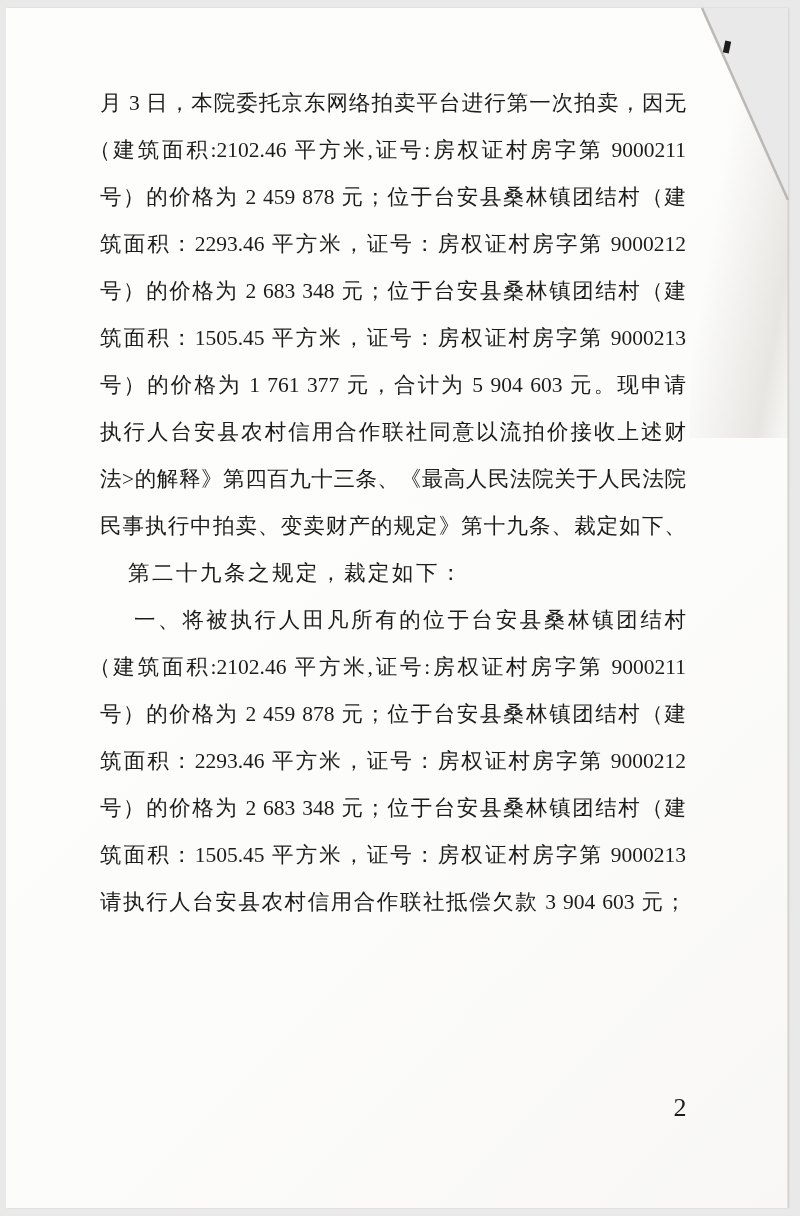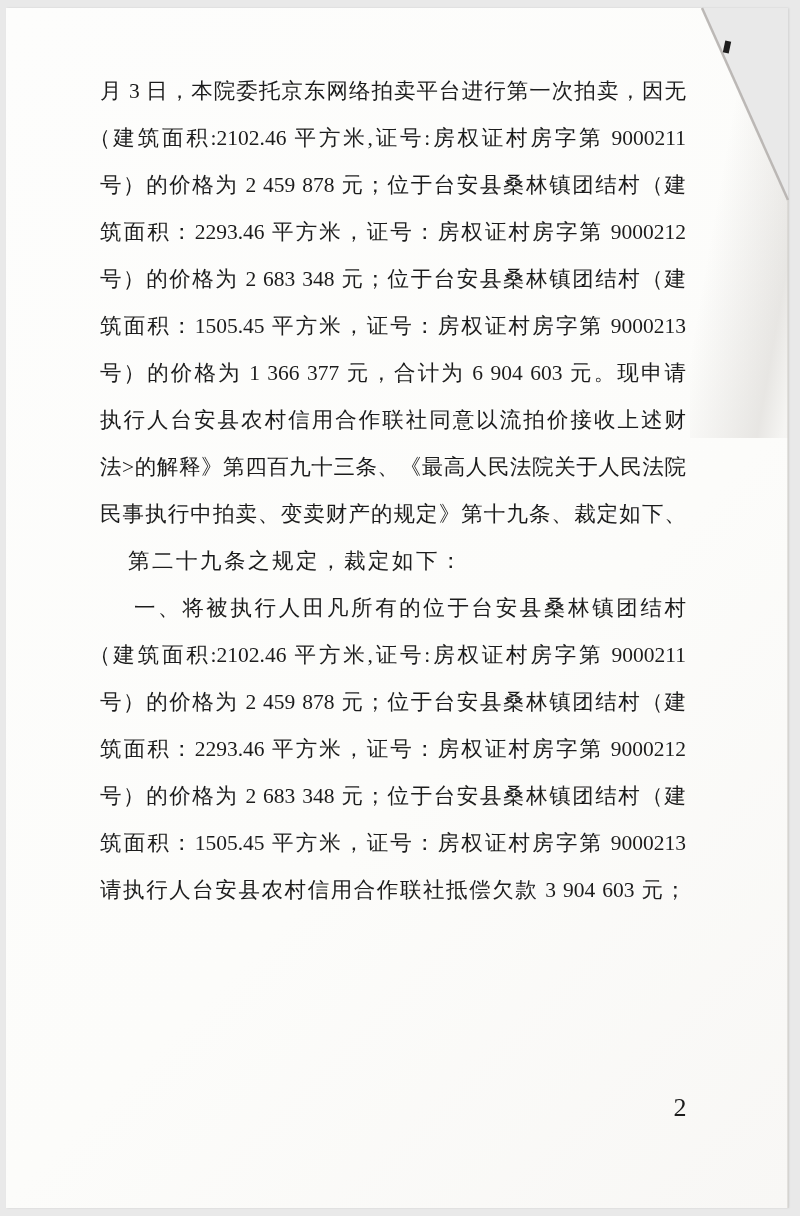--- a/index.html
+++ b/index.html
@@ -34,21 +34,21 @@
     pointer-events: none;
   }
   .corner-svg {
     position: absolute;
     left: 0; top: 0;
     width: 800px; height: 1216px;
     pointer-events: none;
   }
   .textblock {
     position: absolute;
-    left: 100px; top: 68px;
+    left: 100px; top: 80px;
     width: 586px;
     color: #1c1c1c;
     font-size: 21.5px;
   }
   .line {
     height: 47px;
     line-height: 47px;
     white-space: nowrap;
   }
   .line.fill {
@@ -78,21 +78,21 @@
   <div class="curl-shadow" style="left:684px; top:0;"></div>
 </div>
 
 <div class="textblock">
     <div class="line fill">月 3 日，本院委托京东网络拍卖平台进行第一次拍卖，因无</div>
     <div class="line fill hang">（建筑面积:2102.46 平方米,证号:房权证村房字第 9000211</div>
     <div class="line fill">号）的价格为 2 459 878 元；位于台安县桑林镇团结村（建</div>
     <div class="line fill">筑面积：2293.46 平方米，证号：房权证村房字第 9000212</div>
     <div class="line fill">号）的价格为 2 683 348 元；位于台安县桑林镇团结村（建</div>
     <div class="line fill">筑面积：1505.45 平方米，证号：房权证村房字第 9000213</div>
-    <div class="line fill">号）的价格为 1 366 377 元，合计为 6 904 603 元。现申请</div>
+    <div class="line fill">号）的价格为 1 761 377 元，合计为 5 904 603 元。现申请</div>
     <div class="line fill">执行人台安县农村信用合作联社同意以流拍价接收上述财</div>
     <div class="line fill">法&gt;的解释》第四百九十三条、《最高人民法院关于人民法院</div>
     <div class="line fill">民事执行中拍卖、变卖财产的规定》第十九条、裁定如下、</div>
     <div class="line loose">第二十九条之规定，裁定如下：</div>
     <div class="line fill indent">一、将被执行人田凡所有的位于台安县桑林镇团结村</div>
     <div class="line fill hang">（建筑面积:2102.46 平方米,证号:房权证村房字第 9000211</div>
     <div class="line fill">号）的价格为 2 459 878 元；位于台安县桑林镇团结村（建</div>
     <div class="line fill">筑面积：2293.46 平方米，证号：房权证村房字第 9000212</div>
     <div class="line fill">号）的价格为 2 683 348 元；位于台安县桑林镇团结村（建</div>
     <div class="line fill">筑面积：1505.45 平方米，证号：房权证村房字第 9000213</div>

